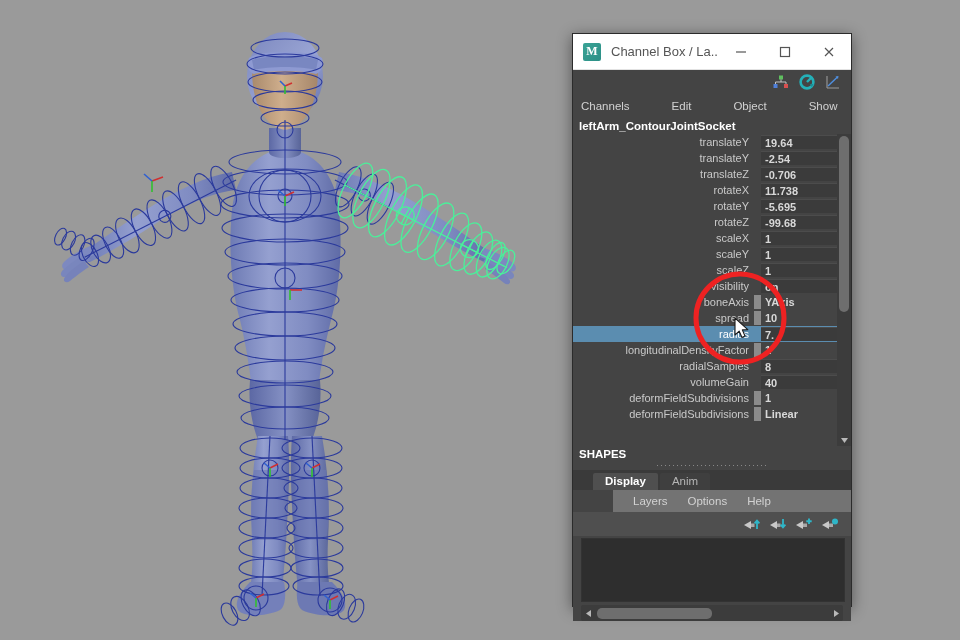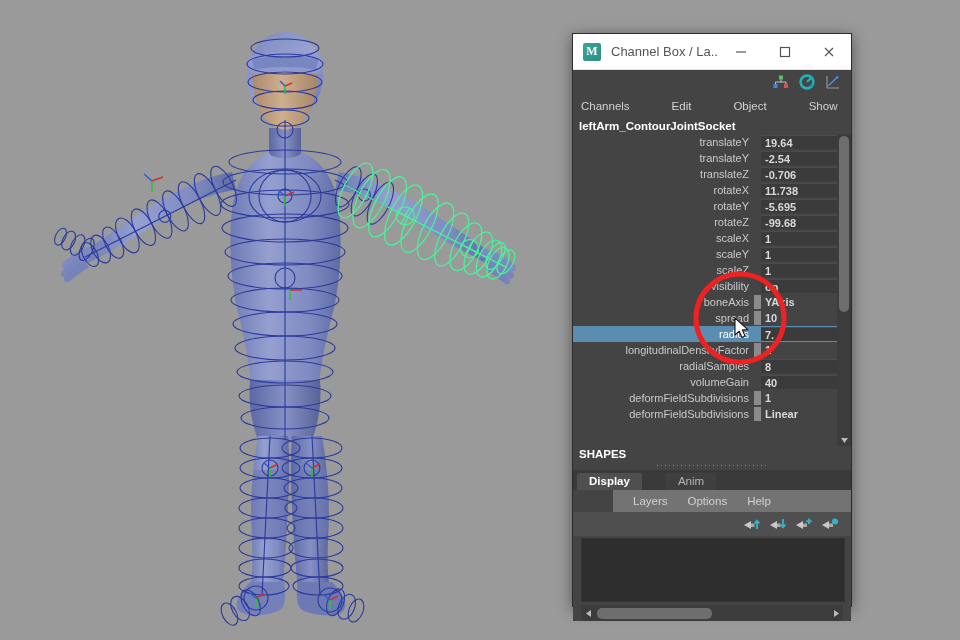--- a/index.html
+++ b/index.html
@@ -112,21 +112,21 @@
   .grip{
     height:10px;background:#444;display:flex;align-items:center;justify-content:center;
   }
   .grip .dots{
     width:110px;height:1px;
     background:repeating-linear-gradient(to right,#888 0 1px,transparent 1px 4px);
   }
 
   
   .layer-editor{background:#444;}
-  .tabs{display:flex;height:20px;align-items:flex-end;padding-left:4px;background:#3a3a3a;gap:22px;}
+  .tabs{display:flex;height:20px;align-items:flex-end;padding-left:20px;background:#3a3a3a;}
   .tab{
     padding:2px 12px 3px 12px;font-size:11.5px;color:#b5b5b5;background:#3f3f3f;
     margin-right:2px;border-top-left-radius:2px;border-top-right-radius:2px;
   }
   .tab.active{background:#4f4f4f;color:#ffffff;font-weight:bold;}
   .lay-menubar{height:22px;display:flex;align-items:center;padding-left:20px;background:#737373;margin-left:40px;}
   .lay-menu{color:#d2d2d2;font-size:11.5px;margin-right:20px;}
   .lay-btnbar{height:24px;background:#4f4f4f;display:flex;align-items:center;justify-content:flex-end;padding-right:10px;}
   .lay-btn{width:22px;height:18px;margin-left:4px;display:flex;align-items:center;justify-content:center;}
   .layer-list{

